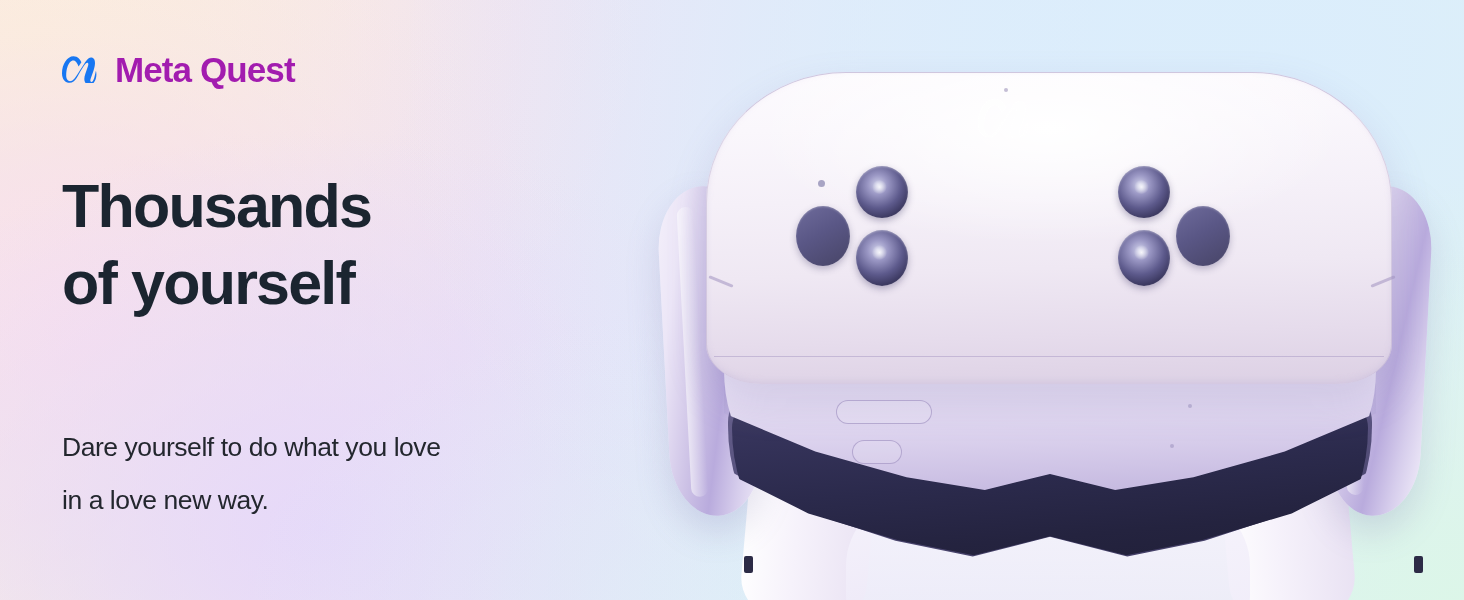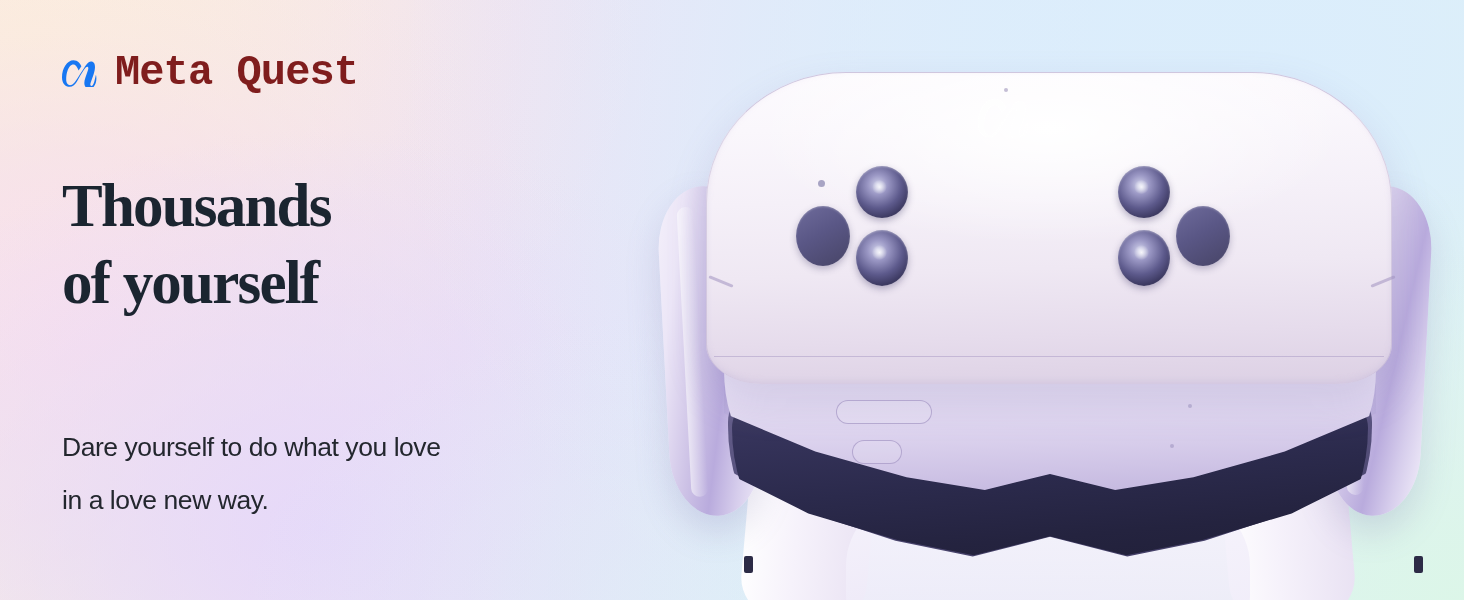--- a/index.html
+++ b/index.html
@@ -67,39 +67,38 @@
     width:560px; height:600px;
     padding-left:62px;
   }
 
   .brand {
     position:absolute; top:52px; left:62px;
     display:flex; align-items:center; gap:13px;
   }
   .brand-mark { display:block; width:40px; height:27px; }
   .brand-word {
-    font-size:42px;
+    font-size:35px;
     font-weight:600;
     letter-spacing:-0.9px;
-    color:#7f1d1d;
+    color:#a21caf;
     line-height:1;
     white-space:nowrap;
-    font-family:Liberation Mono, monospace;
   }
 
   .headline {
     position:absolute; left:62px; top:168px;
     width:470px;
     font-size:61px;
     font-weight:600;
     letter-spacing:-1.8px;
     line-height:1.26;
     color:#1b2530;
   }
-  .headline-line { display:block; white-space:nowrap;font-family:Liberation Serif, serif; }
+  .headline-line { display:block; white-space:nowrap; }
 
   .subhead {
     position:absolute; left:62px; top:412px;
     width:440px;
     font-size:26.5px;
     font-weight:400;
     letter-spacing:-0.45px;
     line-height:1.33;
     color:#23272e;
   }

